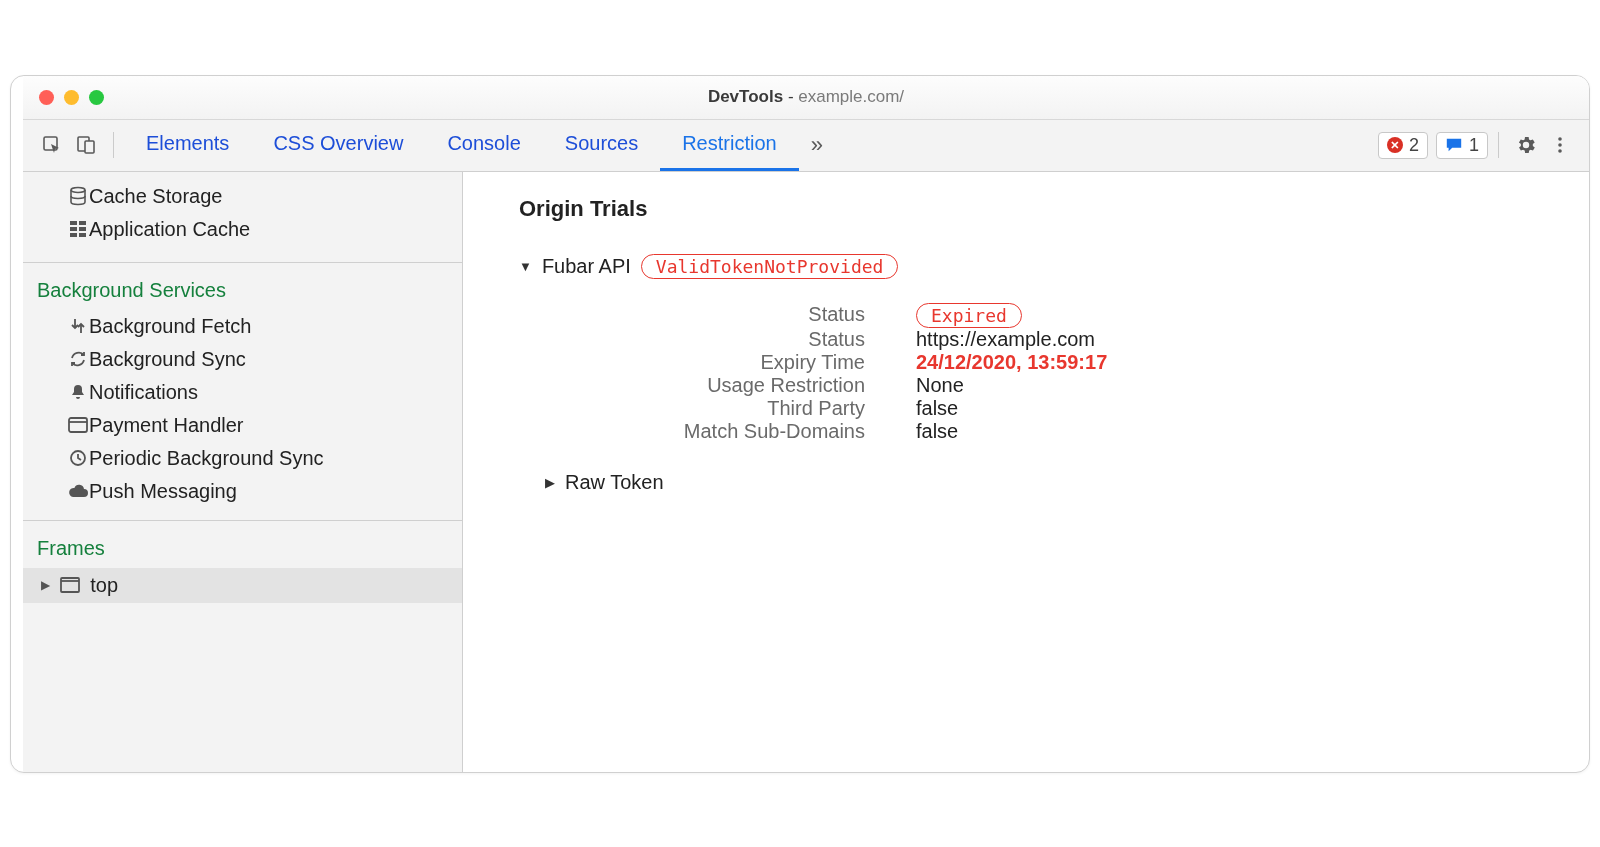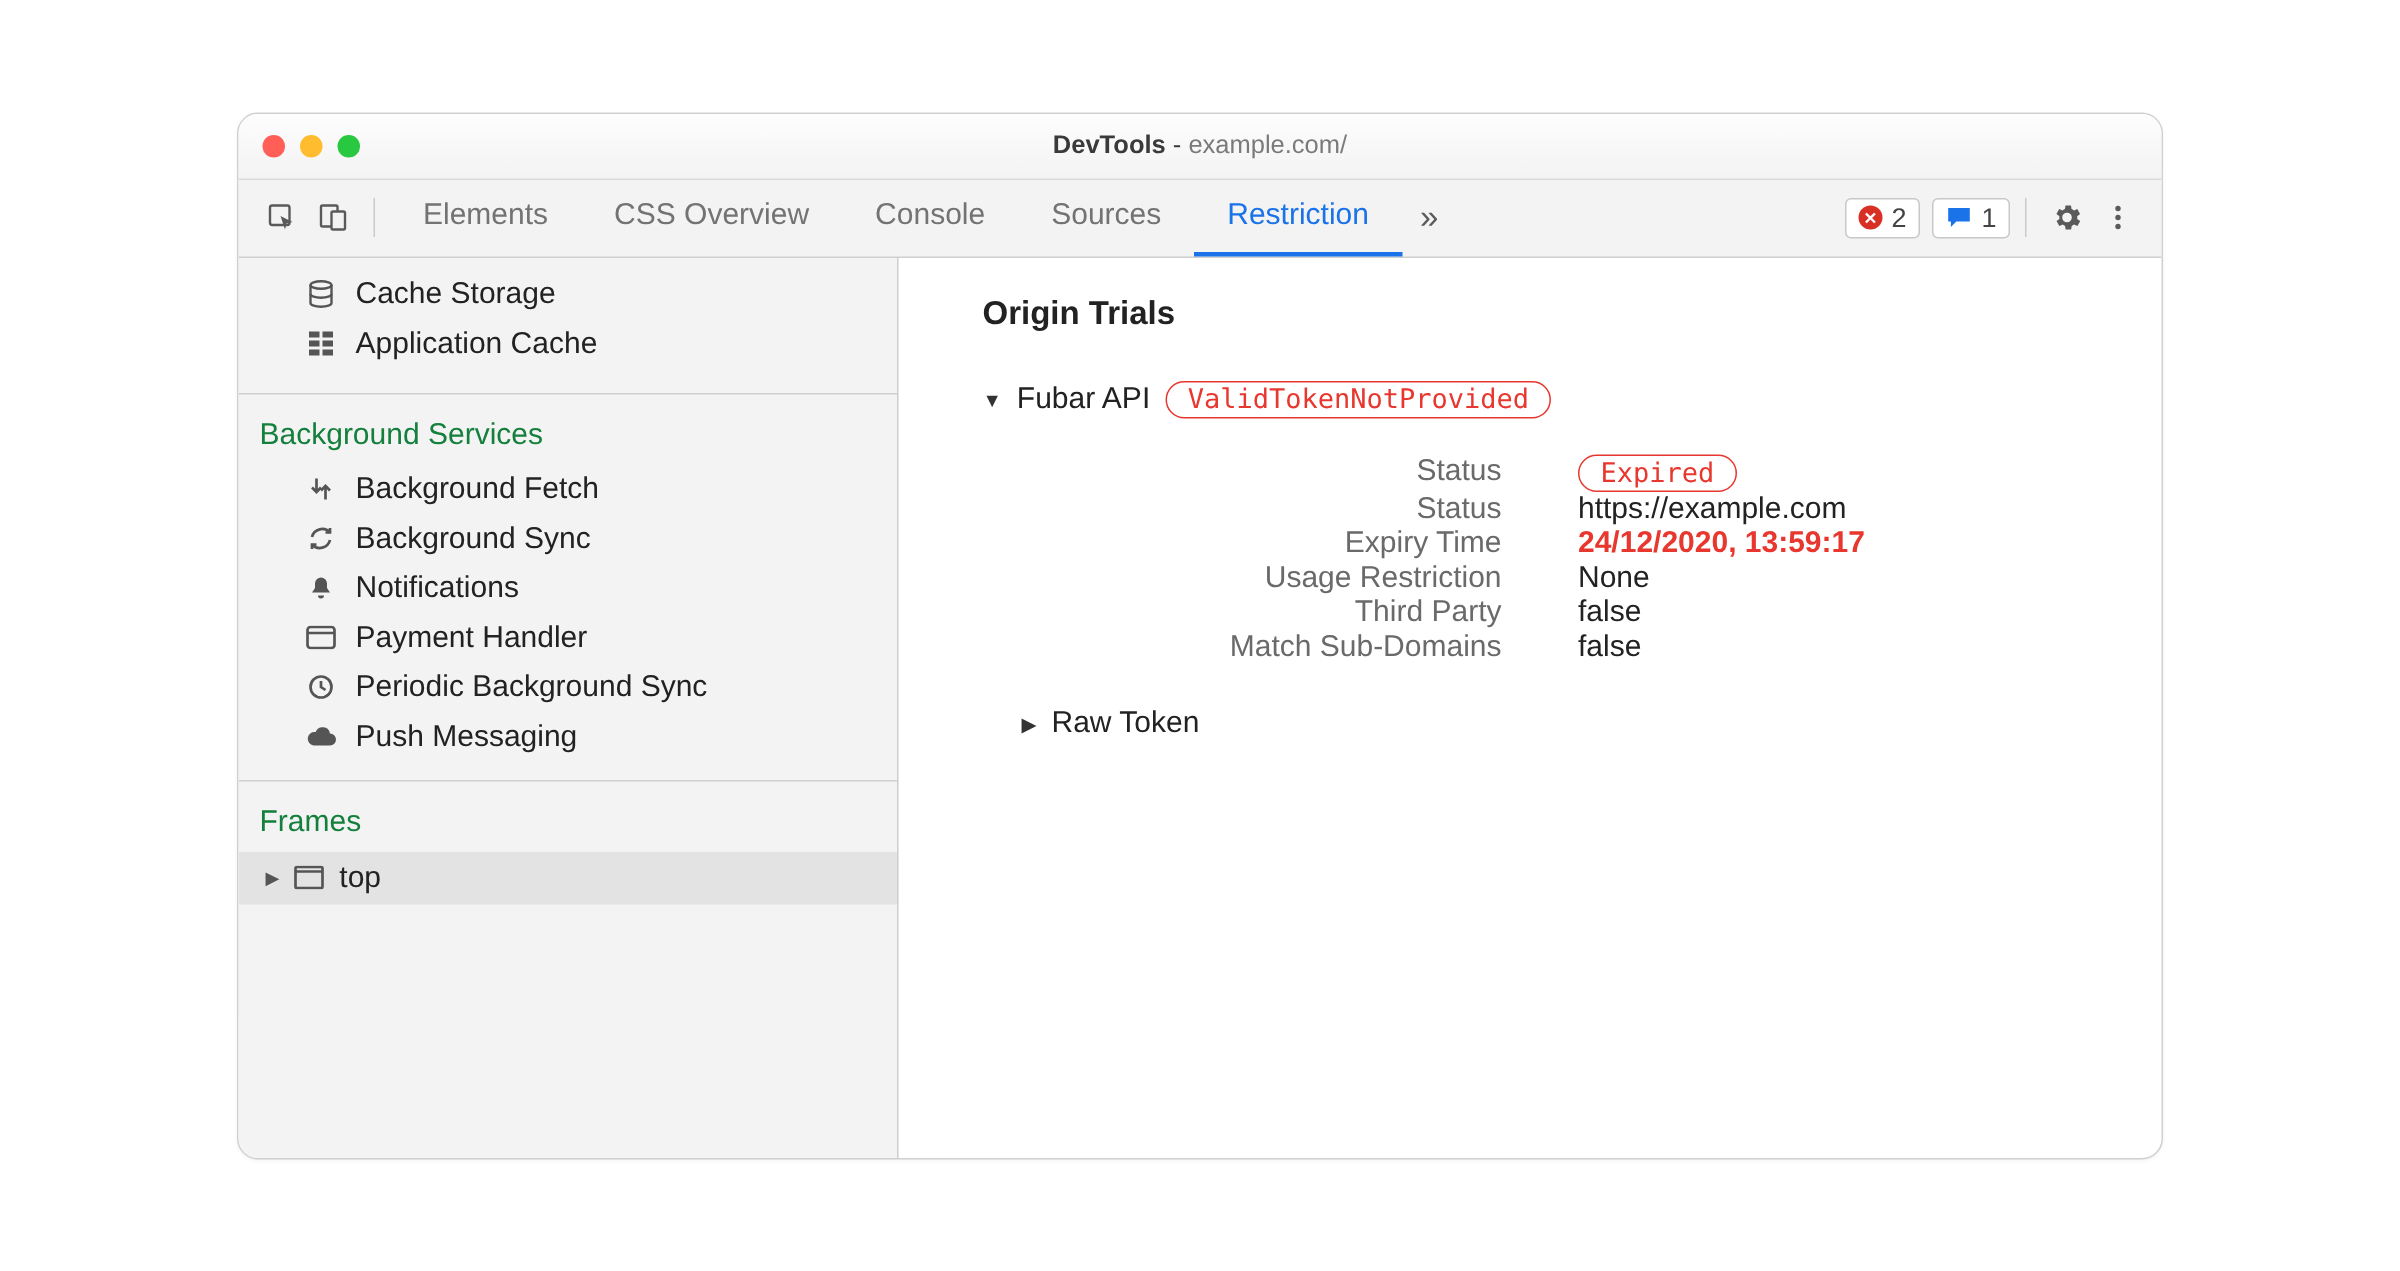--- a/index.html
+++ b/index.html
@@ -6,26 +6,27 @@
   html, body { margin: 0; padding: 0; }
   body {
     font-family: -apple-system, BlinkMacSystemFont, "Segoe UI", Helvetica, Arial, sans-serif;
     background: #fff;
     display: flex;
     align-items: center;
     justify-content: center;
     min-height: 847px;
   }
   .window {
-    width: 1284px;
+    width: 1580px;
     border: 1px solid #d0d0d0;
     border-radius: 14px;
     overflow: hidden;
     box-shadow: 0 1px 3px rgba(0,0,0,0.05);
     background: #fff;
+    padding-left: 12px;
   }
   .titlebar {
     height: 44px;
     background: linear-gradient(#fdfdfd,#f3f3f3);
     border-bottom: 1px solid #d8d8d8;
     display: flex;
     align-items: center;
     padding: 0 16px;
     position: relative;
   }
@@ -56,21 +57,21 @@
   .toolbar .icon-btn {
     width: 34px; height: 34px;
     display:flex; align-items:center; justify-content:center;
     color:#5a5a5a;
   }
   .divider { width:1px; height:26px; background:#cbcbcb; margin:0 10px; }
   .tabs { display:flex; align-items:stretch; height:100%; }
   .tab {
     padding: 0 22px;
     display:flex; align-items:center;
-    color:#737373;
+    color:#1d4ed8;
     cursor:pointer;
     border-bottom: 3px solid transparent;
   }
   .tab.active { color:#1a73e8; border-bottom-color:#1a73e8; }
   .more { padding:0 12px; font-size:22px; color:#5a5a5a; }
   .spacer { flex:1; }
   .badge-pill {
     display:flex; align-items:center; gap:6px;
     border:1px solid #c8c8c8; border-radius:4px;
     padding:2px 8px; margin-left:8px;
@@ -87,21 +88,21 @@
   .sidebar {
     width: 440px;
     background:#f3f3f3;
     border-right:1px solid #cfcfcf;
     padding-top:8px;
     font-size:20px;
     color:#222;
     overflow:hidden;
   }
   .side-item {
-    display:flex; align-items:center; gap:12px;
+    display:flex; align-items:center; 
     padding:5px 10px 5px 44px;
     cursor:pointer;
   }
   .side-icon { width:22px; display:flex; justify-content:center; color:#555; }
   .section-header {
     padding:16px 10px 8px 14px;
     font-size:20px;
     color:#15803d;
     border-top:1px solid #cfcfcf;
     margin-top:12px;

